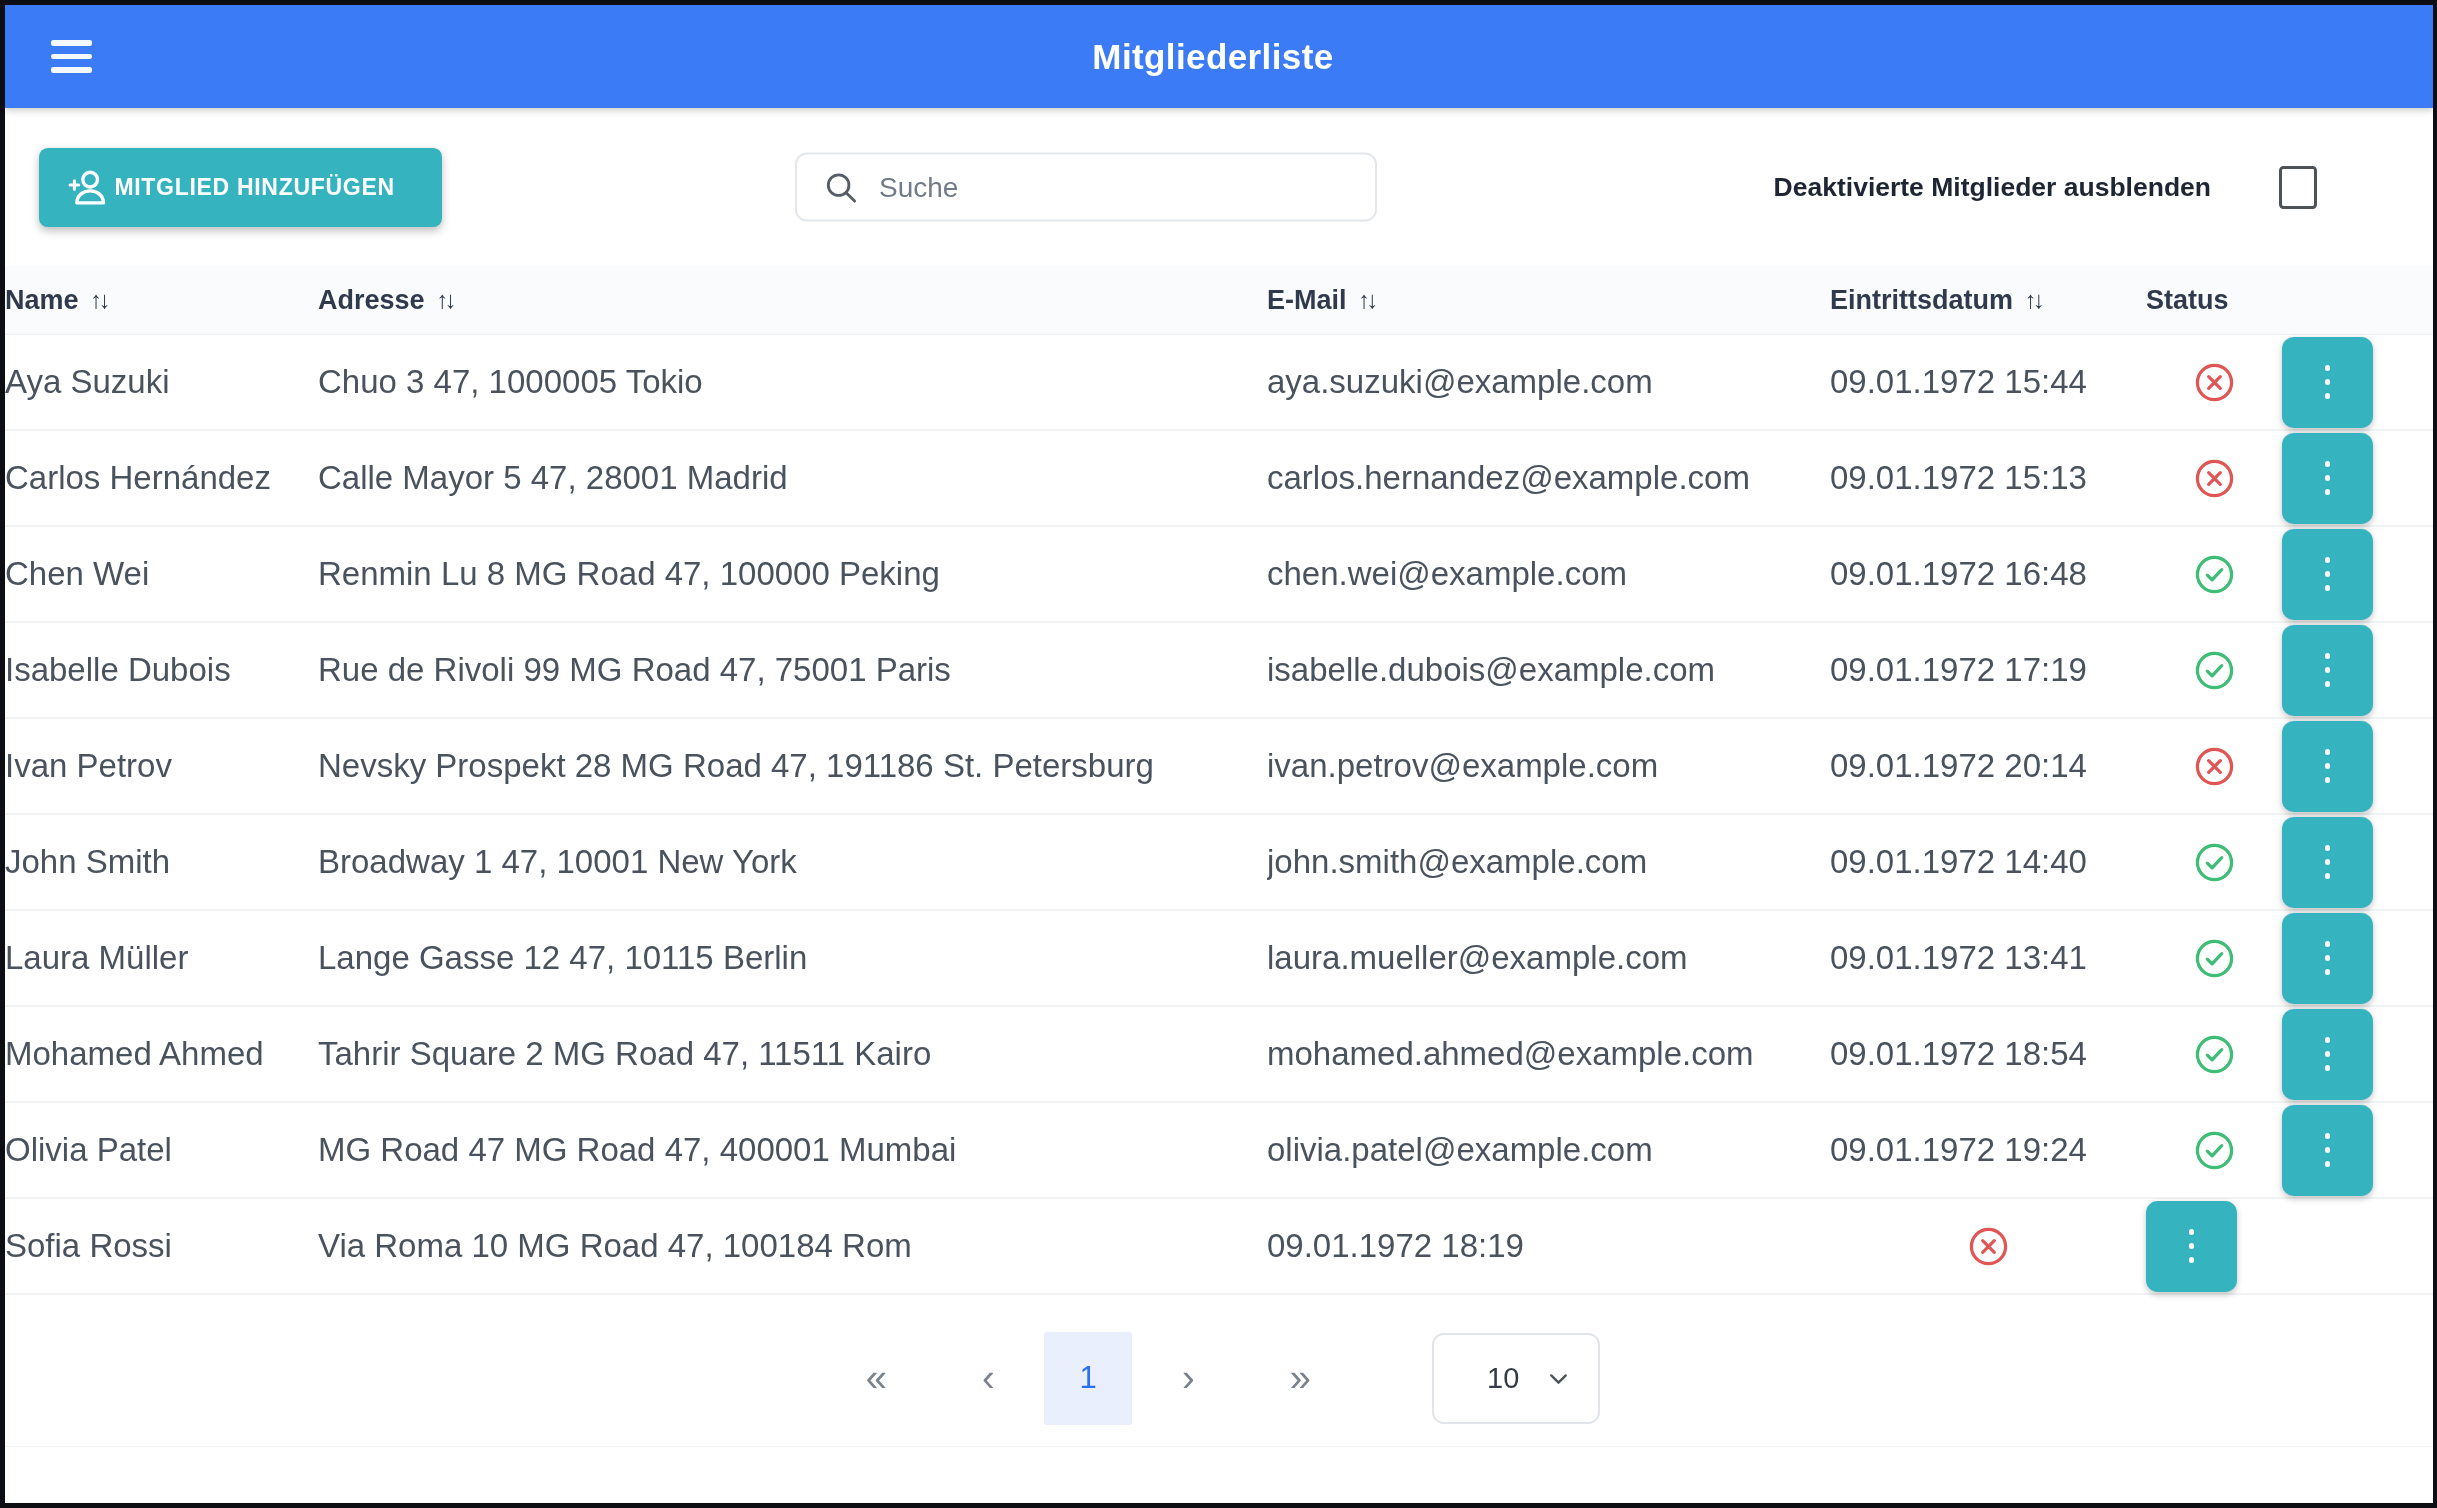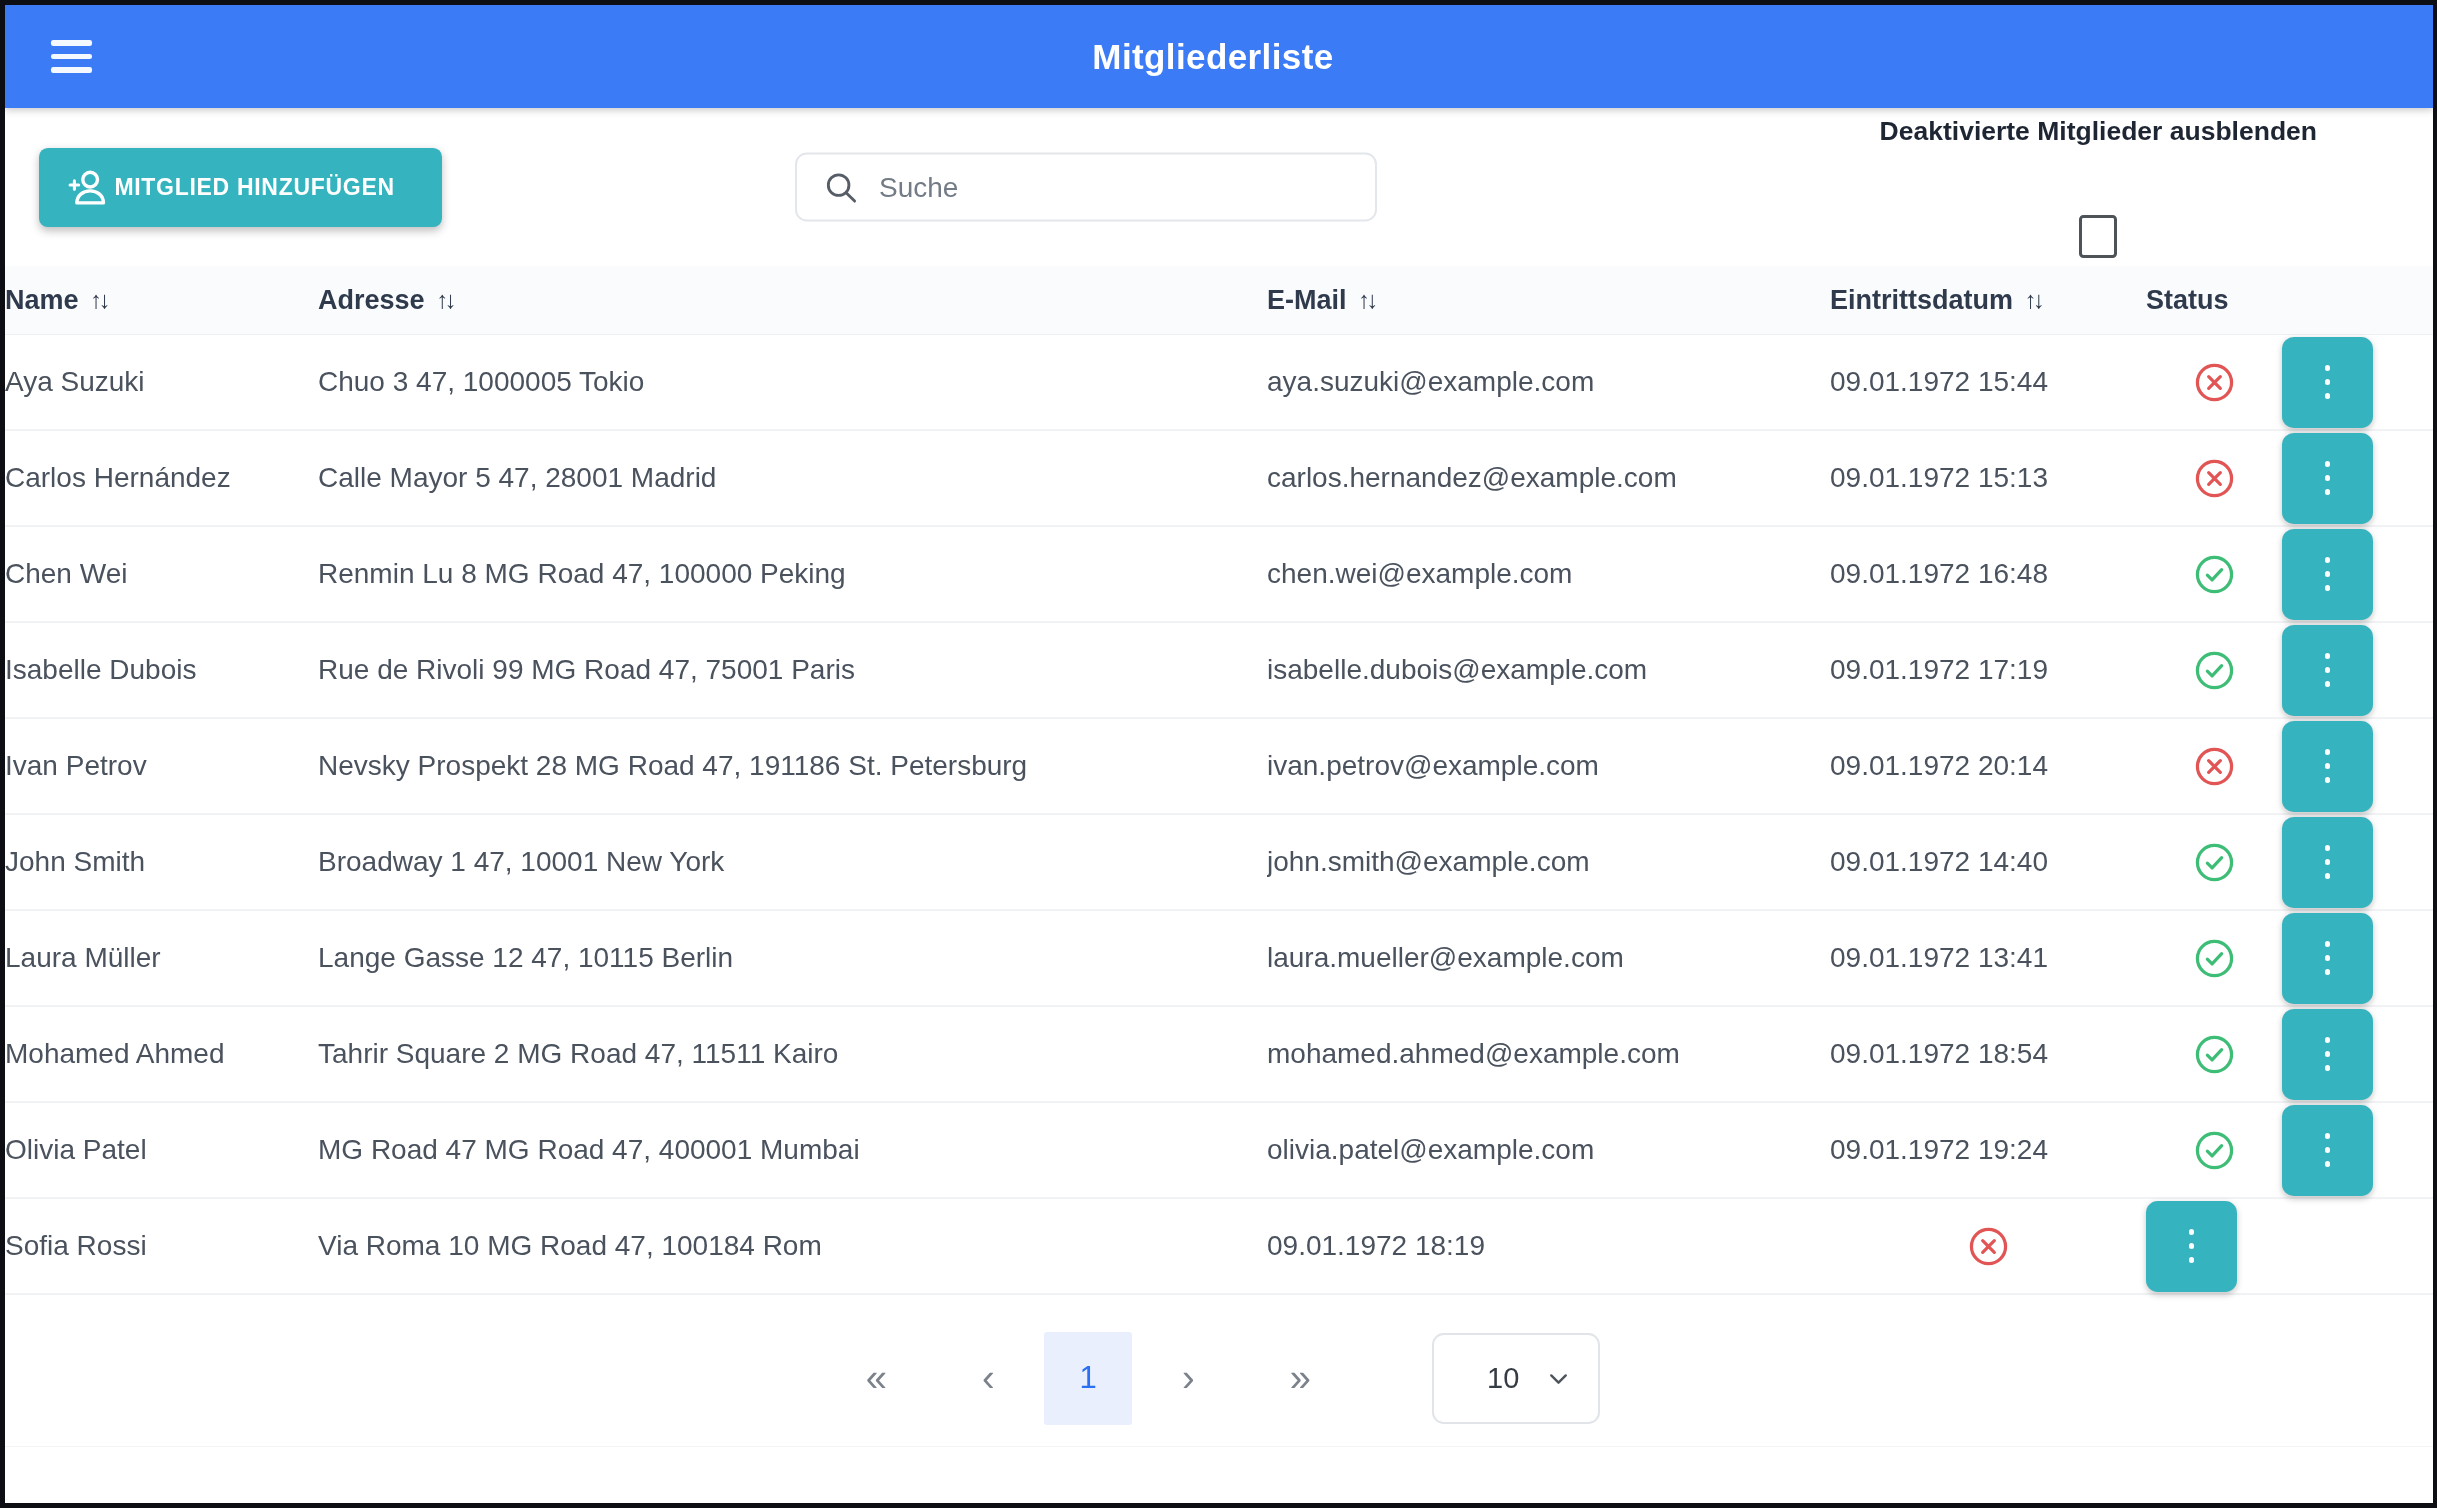--- a/index.html
+++ b/index.html
@@ -67,21 +67,21 @@
   .search-box svg { width: 38px; height: 38px; flex: 0 0 auto; }
   .search-input {
     border: none; outline: none; flex: 1;
     font-family: "Liberation Sans", sans-serif;
     font-size: 28px; color: #4a525e;
   }
   .search-input::placeholder { color: #737b86; opacity: 1; }
 
   .hide-disabled {
     margin-left: auto; margin-right: 116px;
-    display: flex; align-items: center; gap: 68px; flex-direction: column;
+    display: flex; align-items: center; gap: 68px;
   }
   .hide-disabled-label { font-size: 26.5px; font-weight: bold; color: #1f2633; }
   .checkbox {
     width: 38px; height: 43px;
     border: 3.7px solid #4e5358; border-radius: 4.4px;
     background: #ffffff; cursor: pointer;
     appearance: none; -webkit-appearance: none;
   }
 
   
@@ -100,21 +100,21 @@
     display: flex; align-items: center; gap: 11.8px;
     font-size: 27px; font-weight: bold; color: #2f3b4c;
     cursor: pointer; white-space: nowrap;
   }
   .sort-icon { font-size: 24px; letter-spacing: -3.7px; color: #2f3b4c; font-weight: bold; }
 
   .trow {
     height: 96px;
     border-bottom: 2.2px solid #f0f2f4;
     background: #ffffff;
-    font-size: 28px; color: #4a525e;
+    font-size: 33px; color: #4a525e;
   }
   .cell { white-space: nowrap; overflow: hidden; }
   .status-cell { display: flex; justify-content: center; }
   .status-cell svg { width: 41px; height: 41px; }
   .action-cell { display: flex; }
   .row-menu-btn {
     width: 91px; height: 91px;
     background: #35b4bf; border: none; border-radius: 11.8px;
     display: flex; flex-direction: column; align-items: center; justify-content: center; gap: 8px;
     cursor: pointer;

